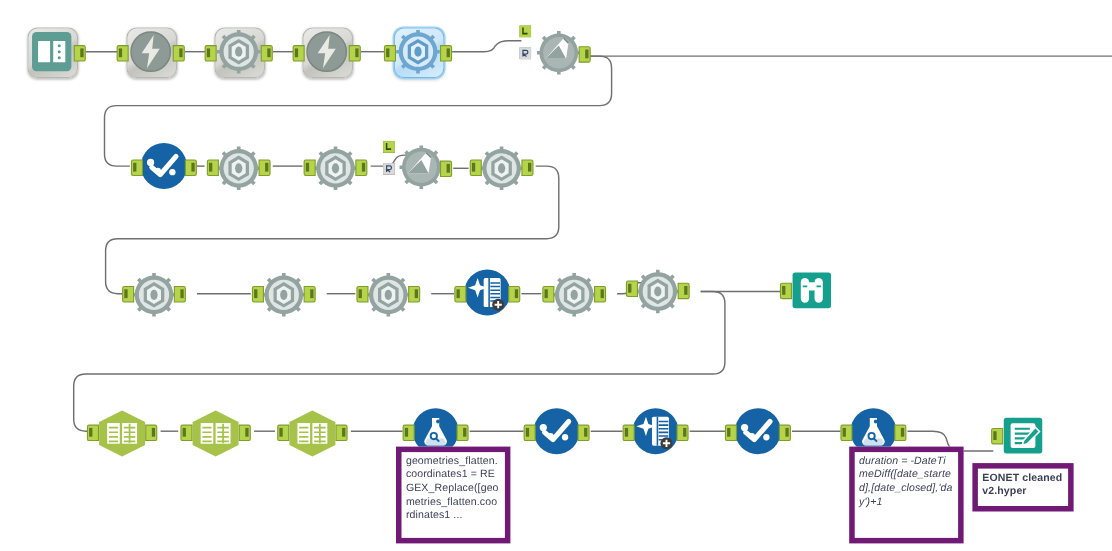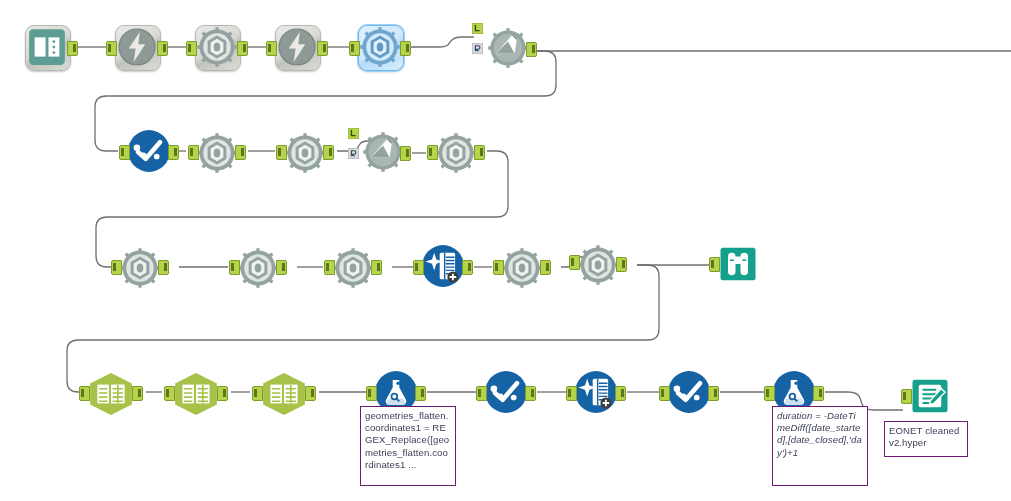--- a/index.html
+++ b/index.html
@@ -32,21 +32,21 @@
 
   
   .anchor{position:absolute;width:9px;height:13px;background:#b5d44a;border:1px solid #7f9c2c;top:16px;}
   .anchor.in{left:-9px;border-radius:2px 0 0 2px;}
   .anchor.out{right:-9px;border-radius:0 2px 2px 0;}
   .anchor.in::after{content:"";position:absolute;left:1px;top:2px;width:3px;height:8px;background:#5d7720;}
   .anchor.out::after{content:"";position:absolute;right:1px;top:2px;width:3px;height:8px;background:#5d7720;}
 
   
   .anno{
-    position:absolute;background:#fff;border:1px solid #701a75;
+    position:absolute;background:#fff;border:5px solid #701a75;
     font-size:9.6px;line-height:12.2px;color:#3b3f57;
     padding:3px 4px;letter-spacing:.1px;word-break:break-all;
   }
 </style>
 </head>
 <body>
 
 <div id="canvas">
 
   <svg class="wires" viewBox="0 0 1011 501" xmlns="http://www.w3.org/2000/svg">
@@ -446,15 +446,15 @@
     <svg class="glyph" style="width:40px;height:40px;" viewBox="0 0 32 32">
         <use href="#ic-output"></use>
       </svg>
     <div class="anchor in" style="left:-9px;top:13px;"></div>
   </div>
 
   <div class="anno" style="left:360px;top:406px;width:86px;height:72px;">geometries_flatten.coordinates1 = REGEX_Replace([geometries_flatten.coordinates1 ...</div>
 
   <div class="anno" style="left:772px;top:406px;width:86px;height:72px;font-style:italic;">duration = -DateTimeDiff([date_started],[date_closed],'day')+1</div>
 
-  <div class="anno" style="left:884px;top:421px;width:74px;height:28px;word-break:normal;">EONET cleaned v2.hyper</div>
+  <div class="anno" style="left:884px;top:421px;width:74px;height:28px;word-break:normal;font-weight:bold;">EONET cleaned v2.hyper</div>
 
 </div>
 
 </body></html>

